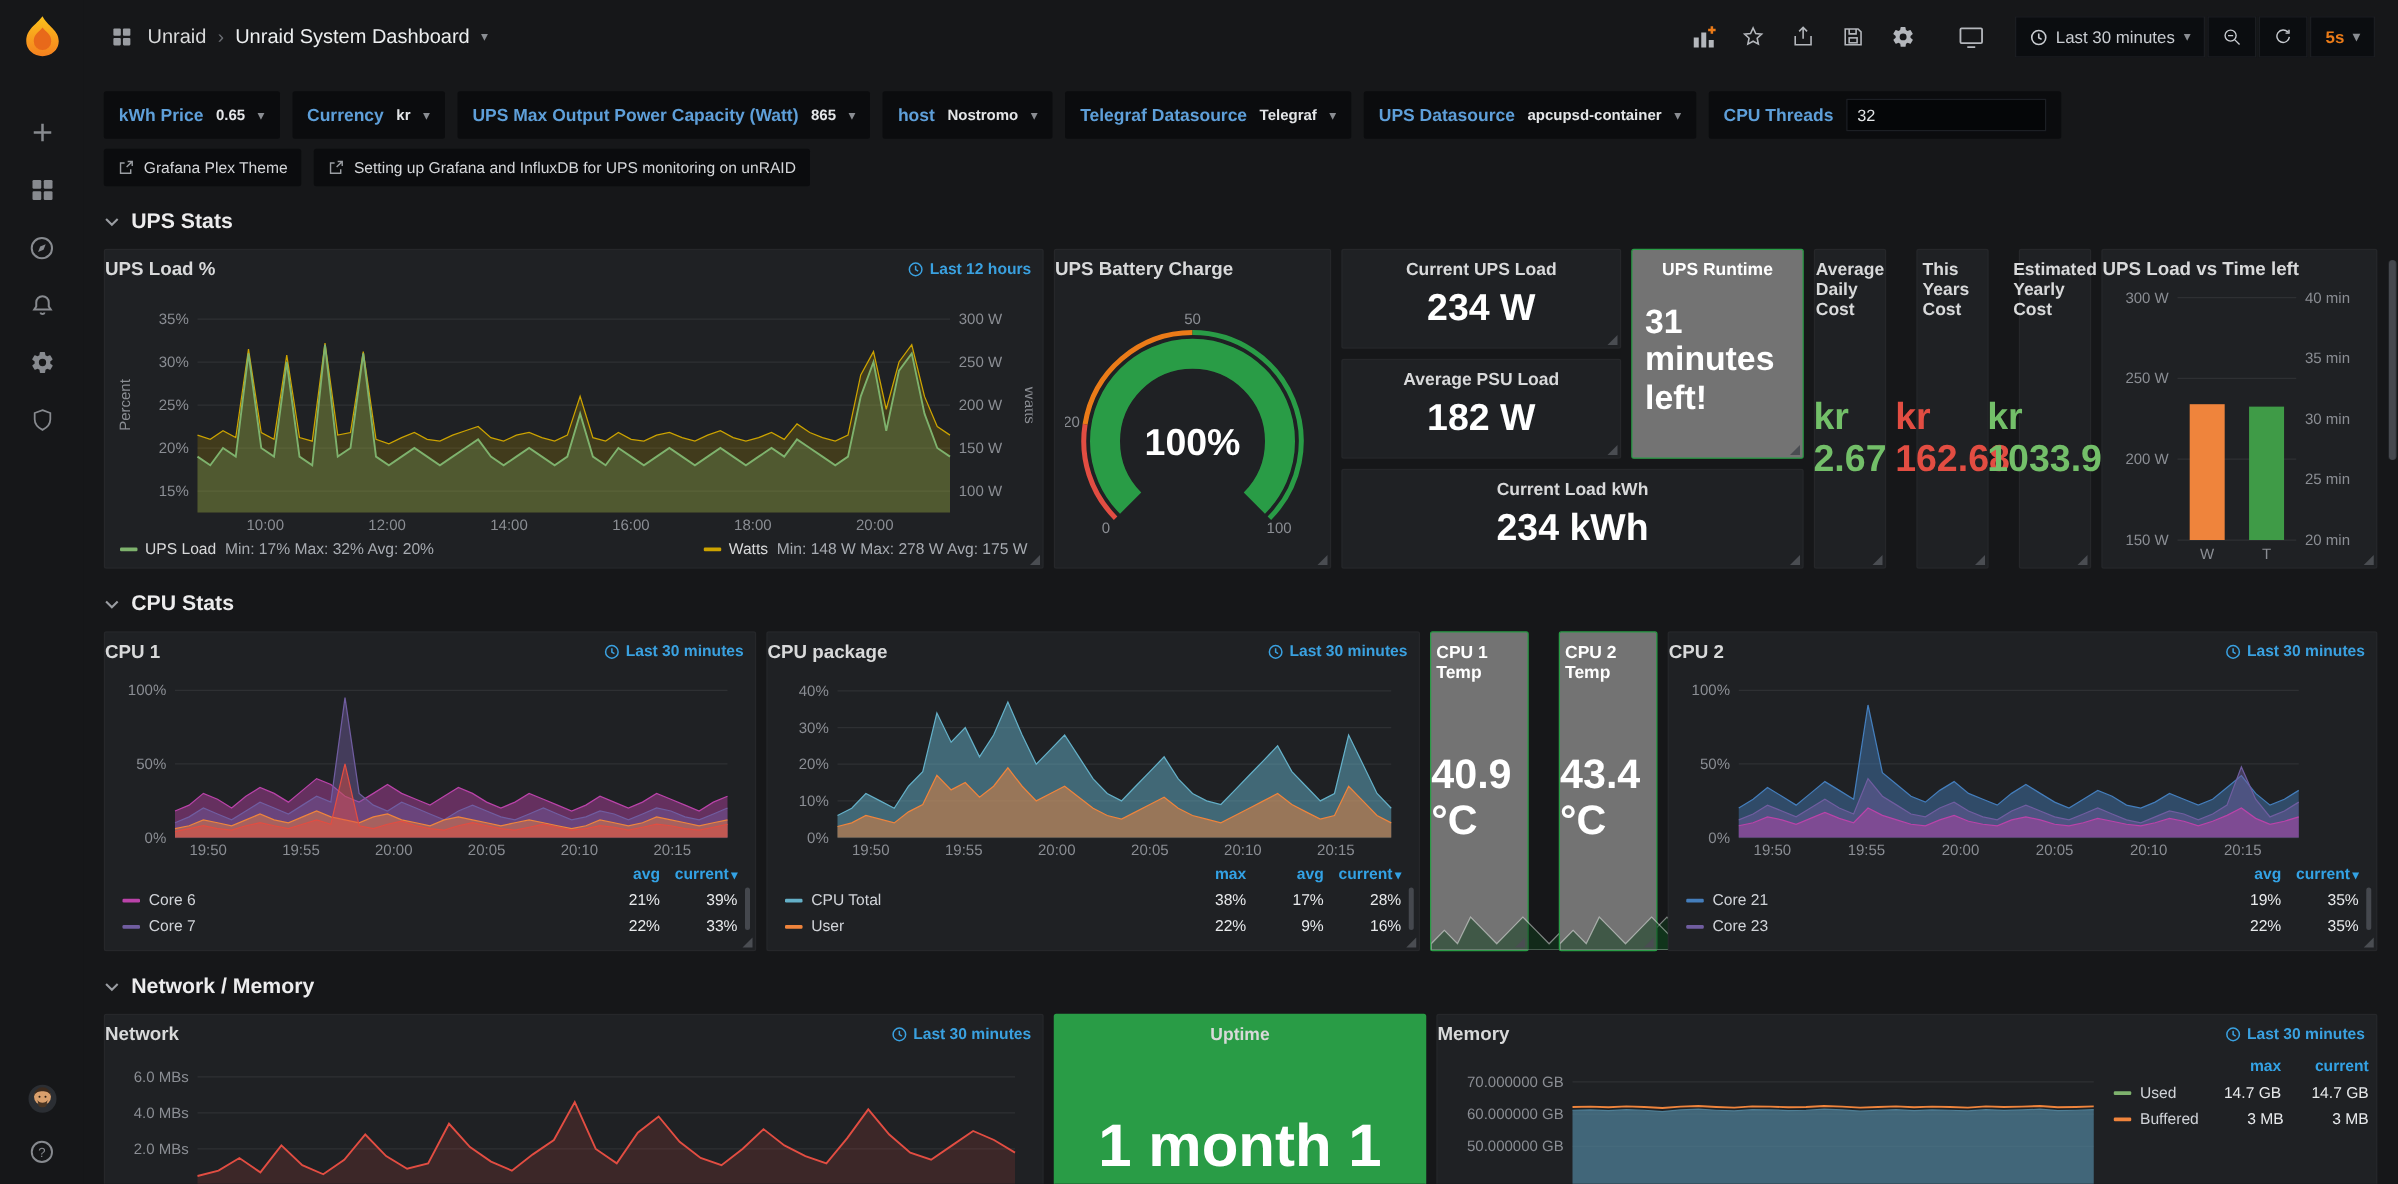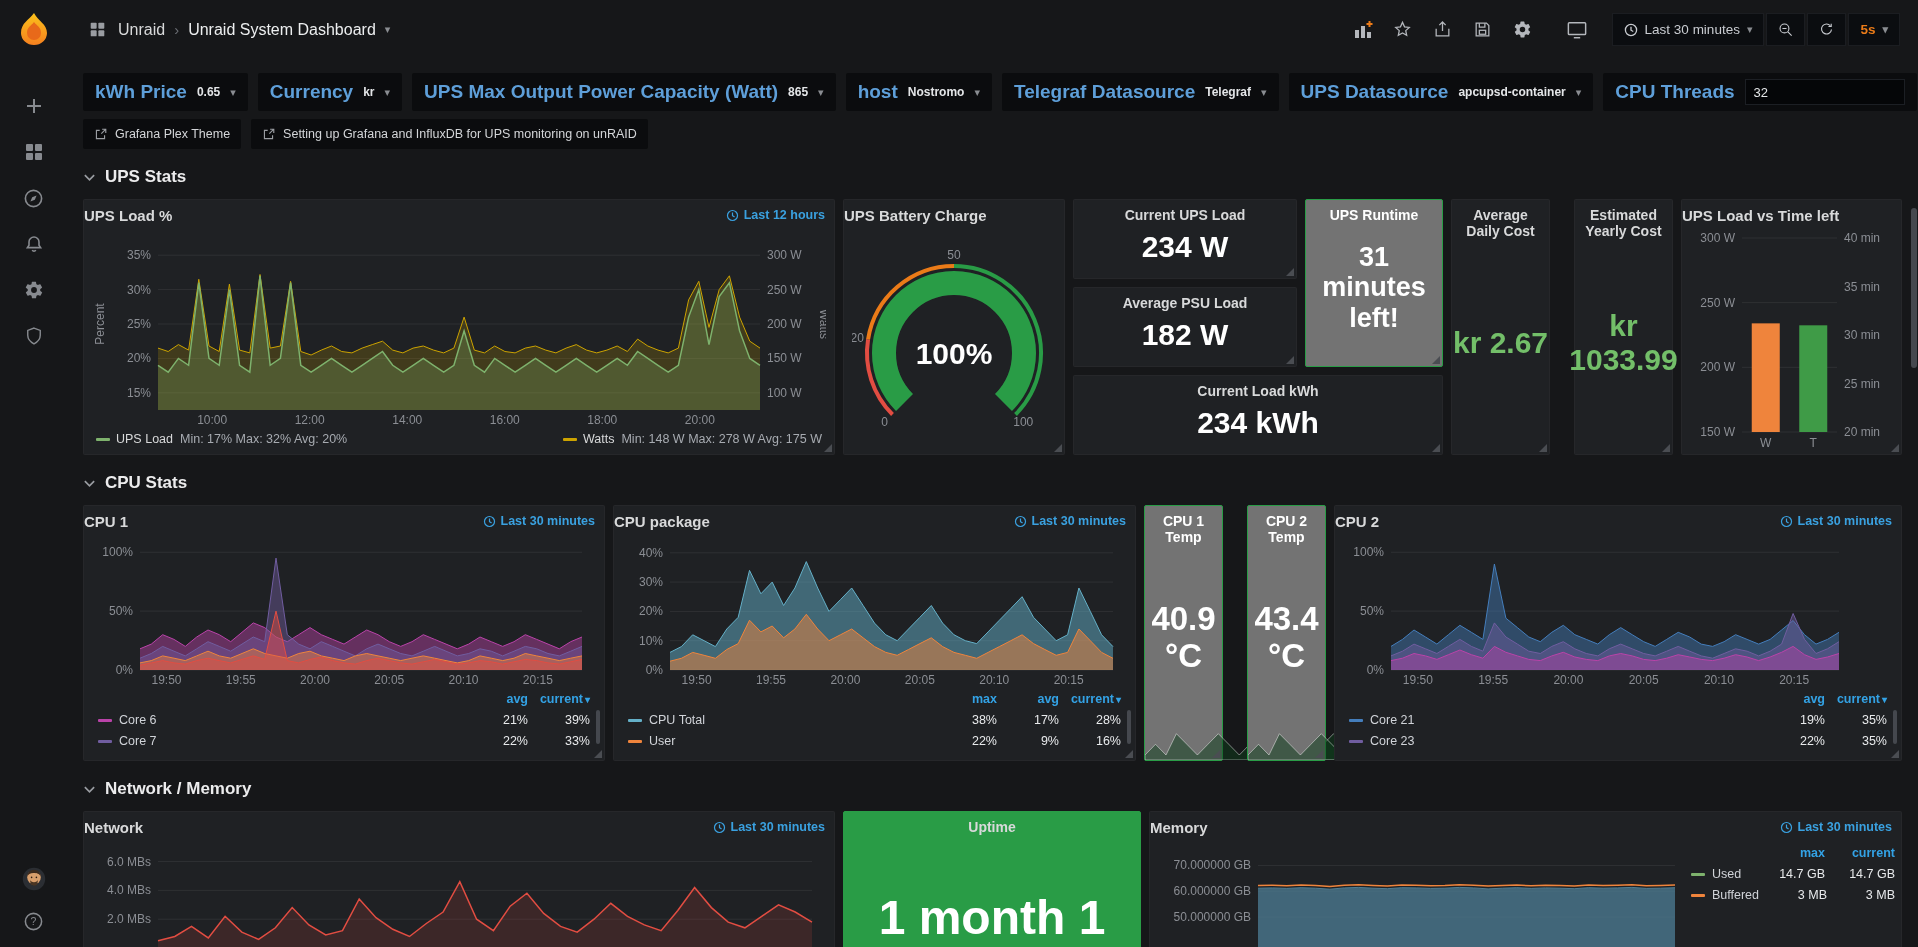--- a/index.html
+++ b/index.html
@@ -24,21 +24,21 @@
   .nv-right{margin-left:auto;display:flex;align-items:center;gap:10px}
   .nv-btn{width:30px;height:30px;border:none;background:transparent;color:#b4b7bc;display:flex;align-items:center;justify-content:center;cursor:pointer}
   .nv-btn.monitor{margin-left:14px}
   .tgroup{display:flex;gap:2px;margin-left:10px}
   .tgroup .tbtn{height:33px;background:#0b0d10;border:1px solid #1b1d21;color:#c9ccd1;display:flex;align-items:center;gap:7px;padding:0 11px;font-size:13.5px;cursor:pointer}
   .tbtn.orange{color:#eb7b18;font-weight:700}
   
   .submenu{flex:none;padding:14px 16px 0}
   .subrow{display:flex;gap:10px;align-items:center;flex-wrap:nowrap}
   .varpill{height:38px;background:#0b0c0e;border-radius:2px;display:flex;align-items:center;gap:10px;padding:0 12px;cursor:pointer}
-  .vp-label{color:#5e9fd9;font-size:19px;font-weight:600;white-space:nowrap}
+  .vp-label{color:#5e9fd9;font-size:14px;font-weight:600;white-space:nowrap}
   .vp-value{color:#e4e6e8;font-size:12px;font-weight:600;white-space:nowrap}
   .vp-input{width:160px;height:26px;background:#050608;border:1px solid #1c1f24;color:#e4e6e8;font-size:13px;padding:0 8px;font-family:"Liberation Sans",sans-serif}
   .subrow.links{margin-top:8px}
   .dashlink{height:30px;background:#0b0c0e;border-radius:2px;display:flex;align-items:center;gap:8px;padding:0 11px;color:#d4d6d9;font-size:12.5px;text-decoration:none;cursor:pointer}
   .dashlink svg{color:#9a9da2}
   
   .dash{flex:1;padding:0 16px;min-height:0}
   .section-h{display:flex;align-items:center;gap:9px;margin:18px 0 12px;color:#ececed;font-size:17px;font-weight:700;cursor:pointer}
   .section-h svg{color:#9a9da2}
   .row{display:flex;gap:8px}
@@ -60,21 +60,21 @@
   .sw{width:14px;height:3px;border-radius:1px;display:inline-block;flex:none}
   
   .lt{flex:none;padding:2px 14px 5px;font-size:12.5px;position:relative}
   .lt-h,.lt-r{display:flex;align-items:flex-start;height:21px}
   .lt-name{flex:1;display:flex;align-items:center;gap:7px;color:#d0d3d8;cursor:pointer;white-space:nowrap}
   .lt-col{width:62px;text-align:right;color:#e8eaec;white-space:nowrap}
   .lt-h .lt-col{color:#33a2e5;font-weight:700;cursor:pointer}
   .sortc{font-style:normal;color:#33a2e5;font-size:10px;margin-left:2px}
   .lt-sb{position:absolute;right:4px;top:20px;width:4px;height:34px;background:#45484e;border-radius:2px;cursor:pointer}
   
-  .stat{align-items:center;text-align:center;padding-top:7px}
+  .stat{align-items:center;padding-top:7px}
   .stat-title{font-size:14px;font-weight:600;color:#d8d9da;cursor:pointer;padding:0 4px}
   .stat-value{margin:auto 0;padding-bottom:8px;font-size:30px;font-weight:700;color:#ffffff;line-height:1.12}
   .stat.green{background:#737373;border-color:#299c46}
   .stat.green .stat-title{color:#ffffff}
   .runtime .stat-value{font-size:27px;padding:0 10px 14px}
   .green-text{color:#73bf69}
   .red-text{color:#e24d42}
   .temp .stat-value{font-size:33px;padding-bottom:30px}
   .spark{position:absolute;left:0;right:0;bottom:0;height:42px}
   .uptime{background:#299c46;border-color:#299c46}
@@ -418,20 +418,25 @@
             <div class="stat-title">Current Load kWh</div>
             <div class="stat-value">234 kWh</div>
             <span class="rh"></span>
           </div>
         </div>
 
         <div class="vstack" style="width:222px">
           <div class="panel stat">
             <div class="stat-title">Average Daily Cost</div>
             <div class="stat-value green-text">kr 2.67</div>
+            <span class="rh"></span>
+          </div>
+          <div class="panel stat">
+            <div class="stat-title">This Years Cost</div>
+            <div class="stat-value red-text">kr 162.68</div>
             <span class="rh"></span>
           </div>
           <div class="panel stat">
             <div class="stat-title">Estimated Yearly Cost</div>
             <div class="stat-value green-text">kr 1033.99</div>
             <span class="rh"></span>
           </div>
         </div>
 
         <div class="panel" style="flex:1">

